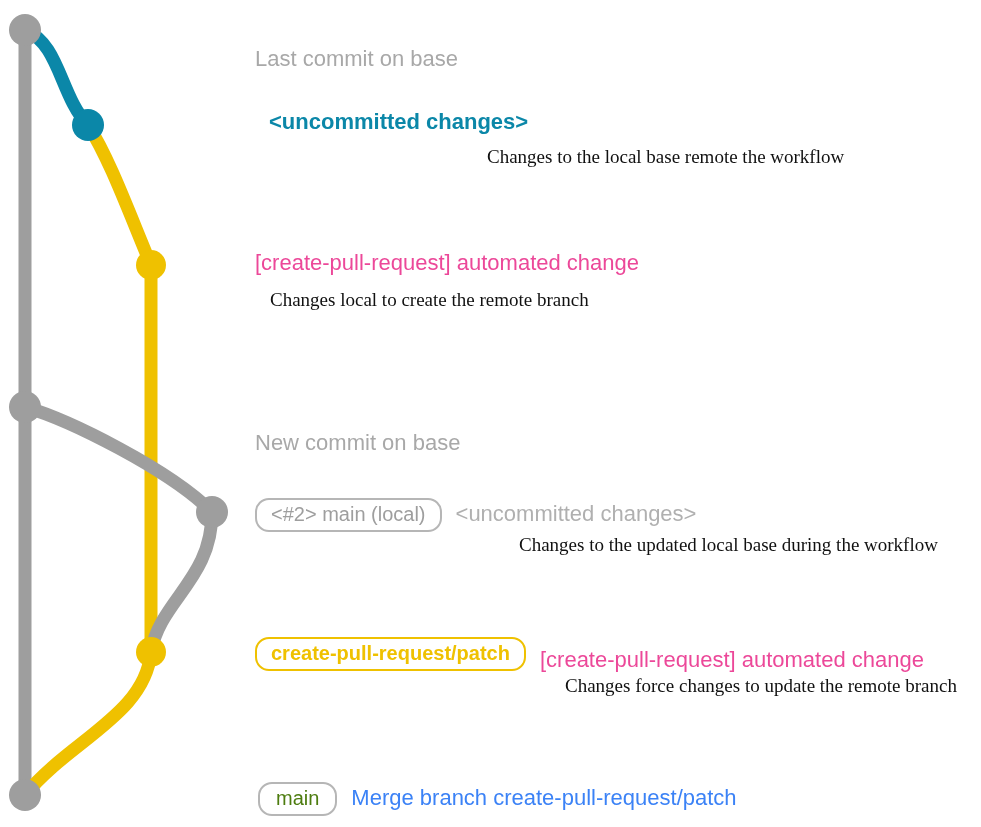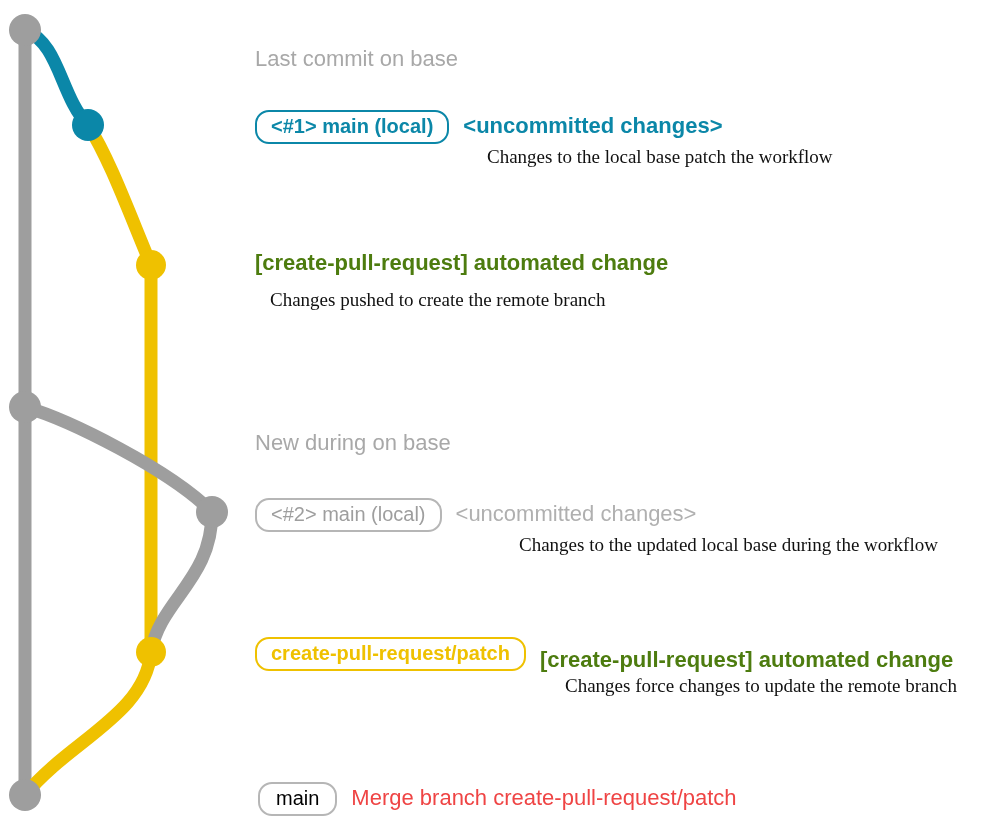--- a/index.html
+++ b/index.html
@@ -28,32 +28,32 @@
     border-radius: 14px;
     padding: 4px 14px 5px 14px;
     font-size: 20px;
     line-height: 1.05;
     white-space: nowrap;
     background: transparent;
   }
   .pill-teal  { border: 2px solid #0B87A8; color: #0B87A8; font-weight: 700; }
   .pill-gray  { border: 2px solid #B6B6B6; color: #9E9E9E; font-weight: 400; }
   .pill-yellow{ border: 2px solid #EFC100; color: #EFC100; font-weight: 700; }
-  .pill-merge { border: 2px solid #B6B6B6; color: #000000; font-weight: 400;
+  .pill-merge { border: 2px solid #B6B6B6; color: #4d7c0f; font-weight: 400;
                 padding: 4px 16px 5px 16px; }
 
   .subject {
     font-size: 22px;
     white-space: nowrap;
     line-height: 1.05;
   }
   .subject-teal   { color: #0B87A8; font-weight: 700; }
   .subject-gray   { color: #B0B0B0; font-weight: 400; }
-  .subject-yellow { color: #4d7c0f; font-weight: 700; }
-  .subject-merge  { color: #ef4444; font-weight: 400; }
+  .subject-yellow { color: #ec4899; font-weight: 400; }
+  .subject-merge  { color: #3b82f6; font-weight: 400; }
 
   .heading {
     position: absolute;
     font-size: 22px;
     color: #A8A8A8;
     white-space: nowrap;
     margin-top: 33px;
   }
   .body-note {
     position: absolute;
@@ -88,32 +88,31 @@
   <circle cx="151" cy="265" r="15" fill="#EFC100"></circle>
   <circle cx="25" cy="407" r="16" fill="#9E9E9E"></circle>
   <circle cx="212" cy="512" r="16" fill="#9E9E9E"></circle>
   <circle cx="151" cy="652" r="15" fill="#EFC100"></circle>
   <circle cx="25" cy="795" r="16" fill="#9E9E9E"></circle>
 </svg>
 
 <div class="heading" style="left:255px; top:13px;">Last commit on base</div>
 
 <div class="row" style="left:255px; top:110px;">
-  <span class="pill pill-teal">&lt;#1&gt; main (local)</span>
   <span class="pill-gap"></span>
   <span class="subject subject-teal">&lt;uncommitted changes&gt;</span>
 </div>
-<div class="body-note" style="left:487px; top:146px;">Changes to the local base patch the workflow</div>
+<div class="body-note" style="left:487px; top:146px;">Changes to the local base remote the workflow</div>
 
 <div class="row" style="left:255px; top:251px;">
   <span class="subject subject-yellow">[create-pull-request] automated change</span>
 </div>
-<div class="body-note" style="left:270px; top:289px;">Changes pushed to create the remote branch</div>
+<div class="body-note" style="left:270px; top:289px;">Changes local to create the remote branch</div>
 
-<div class="heading" style="left:255px; top:397px;">New during on base</div>
+<div class="heading" style="left:255px; top:397px;">New commit on base</div>
 
 <div class="row" style="left:255px; top:498px;">
   <span class="pill pill-gray">&lt;#2&gt; main (local)</span>
   <span class="pill-gap"></span>
   <span class="subject subject-gray">&lt;uncommitted changes&gt;</span>
 </div>
 <div class="body-note" style="left:487px; top:534px;margin-left:32px;">Changes to the updated local base during the workflow</div>
 
 <div class="row" style="left:255px; top:637px;align-items:flex-end;">
   <span class="pill pill-yellow">create-pull-request/patch</span>

